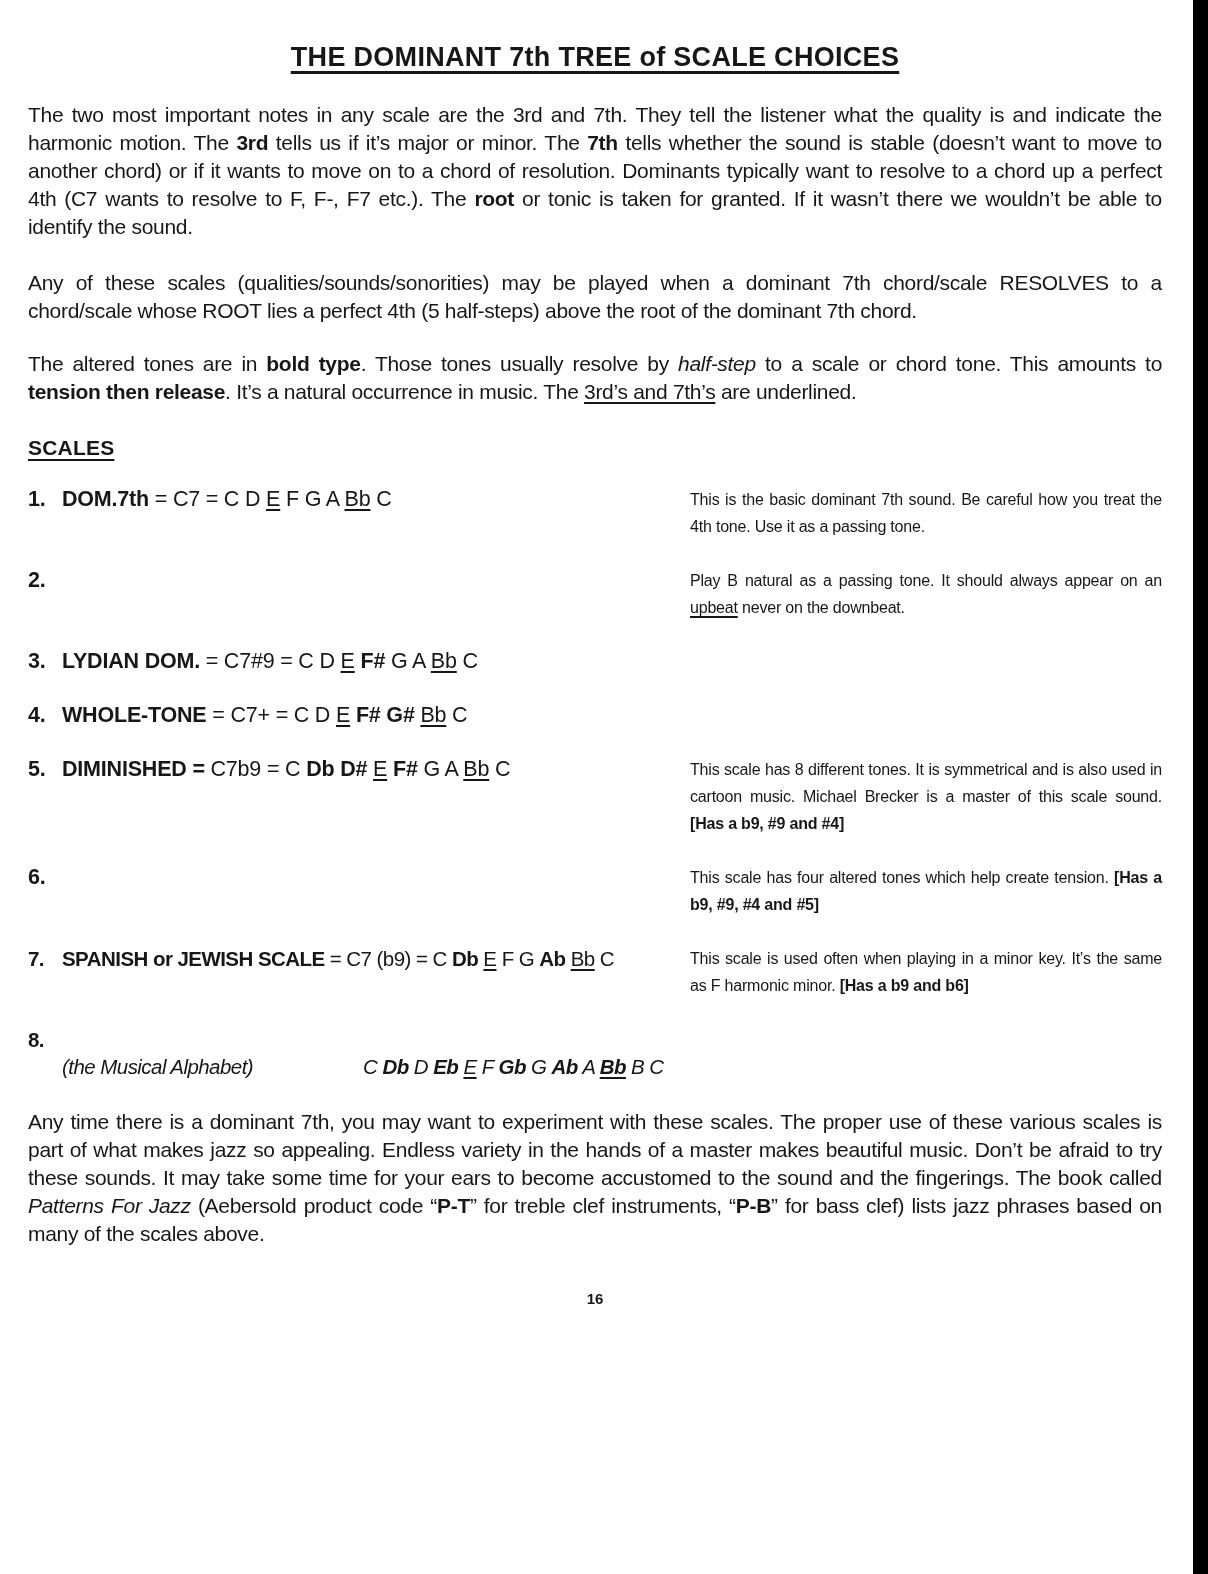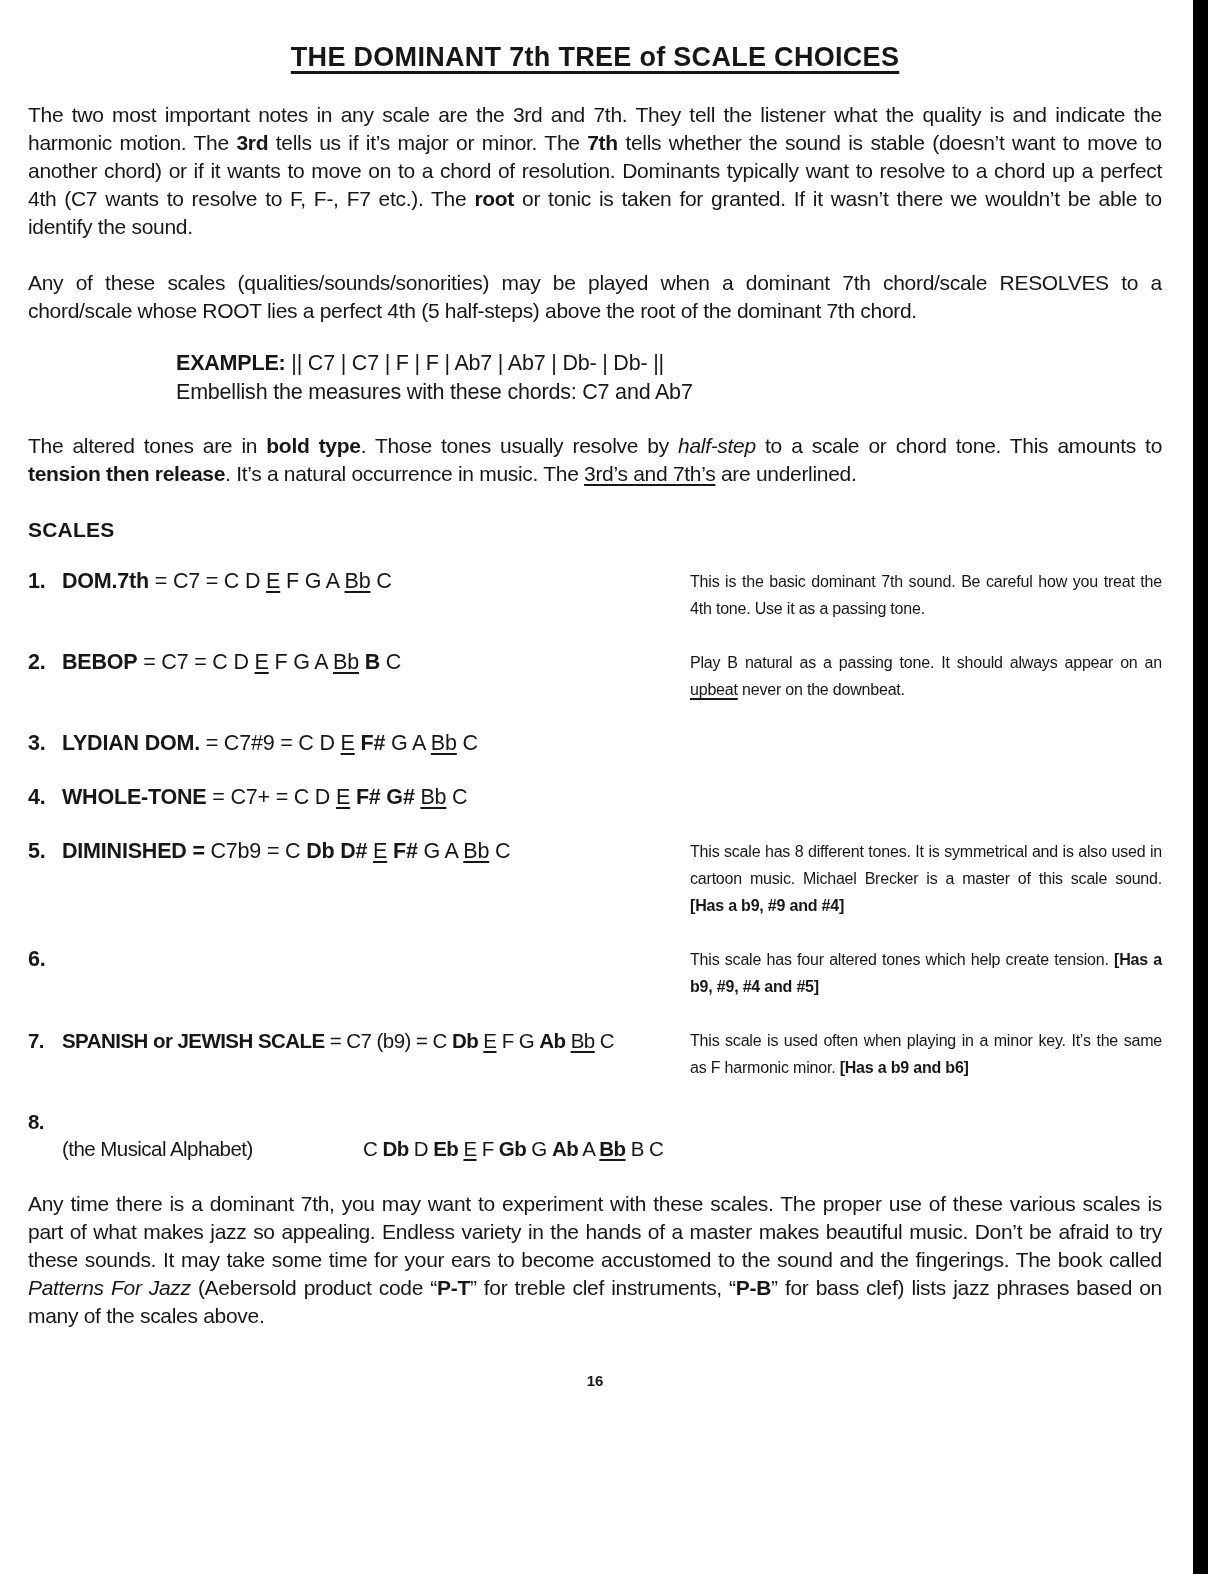--- a/index.html
+++ b/index.html
@@ -11,31 +11,31 @@
   .page{position:absolute;top:0;left:0;width:1208px;box-sizing:border-box;padding:30px 46px 0 28px;}
   .title{
     margin:12px 0 0;text-align:center;font-size:27px;font-weight:bold;letter-spacing:.3px;
     text-decoration:underline;text-decoration-thickness:3px;text-underline-offset:5px;
   }
   .para{margin:28px 0 0;font-size:21px;line-height:28px;text-align:justify;letter-spacing:-.3px;font-stretch:condensed;}
   .para.altered{margin-top:25px;}
   .example{margin:24px 0 0 148px;font-size:21.5px;line-height:29px;letter-spacing:-.2px;font-stretch:condensed;}
   .scales-heading{
     margin:30px 0 0;font-size:21px;font-weight:bold;letter-spacing:.2px;
-    text-decoration-thickness:2px;text-underline-offset:4px;
+    text-decoration:underline;text-decoration-thickness:2px;text-underline-offset:4px;
   }
   #scales-list{margin-top:26px;}
   .scale-row{display:flex;align-items:flex-start;}
   .scale-row + .scale-row{margin-top:27px;}
   .scale-left{flex:0 0 662px;min-width:0;}
   .scale-line{display:flex;white-space:nowrap;font-size:21.5px;line-height:27px;letter-spacing:-.2px;}
   .scale-row.tight .scale-line{font-size:20.5px;letter-spacing:-.55px;}
   .scale-num{flex:0 0 34px;font-weight:bold;}
   .scale-line2{display:none;}
-  .scale-line2.shown{display:flex;}
+  .scale-line2.shown{display:flex;font-style:italic;}
   .scale-sublabel{flex:0 0 301px;}
   .scale-desc{flex:1;font-size:16px;line-height:27px;text-align:justify;letter-spacing:-.2px;}
   .outro{margin-top:28px;}
   .page-number{margin-top:42px;text-align:center;font-size:15px;font-weight:bold;}
   .b{font-weight:bold;}
   .i{font-style:italic;}
   .u{text-decoration:underline;text-decoration-thickness:2px;text-underline-offset:3px;}
 </style>
 </head>
 <body>
@@ -43,24 +43,20 @@
 <div class="scan-bar"></div>
 
 <div class="page">
 
   <h1 class="title">THE DOMINANT 7th TREE of SCALE CHOICES</h1>
 
   <p class="para"><span>The two most important notes in any scale are the 3rd and 7th. They tell the listener what the quality is and indicate the harmonic motion. The </span><span class="b">3rd</span><span> tells us if it’s major or minor. The </span><span class="b">7th</span><span> tells whether the sound is stable (doesn’t want to move to another chord) or if it wants to move on to a chord of resolution. Dominants typically want to resolve to a chord up a perfect 4th (C7 wants to resolve to F, F-, F7 etc.). The </span><span class="b">root</span><span> or tonic is taken for granted. If it wasn’t there we wouldn’t be able to identify the sound.</span></p>
 
   <p class="para"><span>Any of these scales (qualities/sounds/sonorities) may be played when a dominant 7th chord/scale RESOLVES to a chord/scale whose ROOT lies a perfect 4th (5 half-steps) above the root of the dominant 7th chord.</span></p>
 
-  <div class="example">
-    <div><span class="b">EXAMPLE:</span> <span>|| C7 | C7 | F | F | Ab7 | Ab7 | Db- | Db- ||</span></div>
-    <div>Embellish the measures with these chords: C7 and Ab7</div>
-  </div>
 
   <p class="para altered"><span>The altered tones are in </span><span class="b">bold type</span><span>. Those tones usually resolve by </span><span class="i">half-step</span><span> to a scale or chord tone. This amounts to </span><span class="b">tension then release</span><span>. It’s a natural occurrence in music. The </span><span class="u">3rd’s and 7th’s</span><span> are underlined.</span></p>
 
   <h2 class="scales-heading">SCALES</h2>
 
   <div id="scales-list">
   <div class="scale-row">
     <div class="scale-left">
       <div class="scale-line scale-line1">
         <span class="scale-num">1.</span>
@@ -68,21 +64,20 @@
       </div>
 
     </div>
     <div class="scale-desc"><span>This is the basic dominant 7th sound. Be careful how you treat the 4th tone. Use it as a passing tone.</span></div>
   </div>
 
   <div class="scale-row">
     <div class="scale-left">
       <div class="scale-line scale-line1">
         <span class="scale-num">2.</span>
-        <span class="scale-formula"><span class="b">BEBOP</span><span> = C7 = C D </span><span class="u">E</span><span> F G A </span><span class="u">Bb</span><span> </span><span class="b">B</span><span> C</span></span>
       </div>
 
     </div>
     <div class="scale-desc"><span>Play B natural as a passing tone. It should always appear on an </span><span class="u">upbeat</span><span> never on the downbeat.</span></div>
   </div>
 
   <div class="scale-row">
     <div class="scale-left">
       <div class="scale-line scale-line1">
         <span class="scale-num">3.</span>

